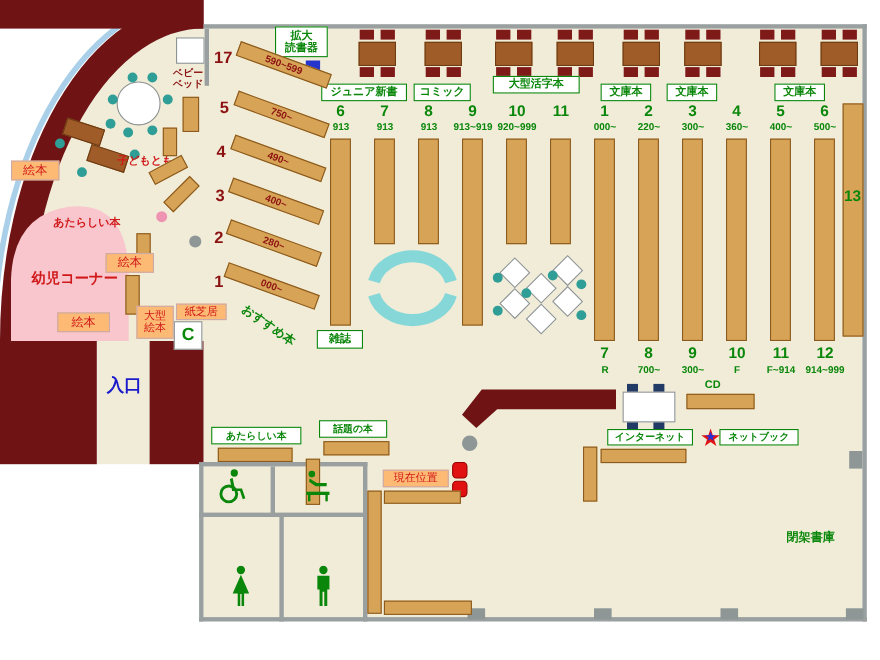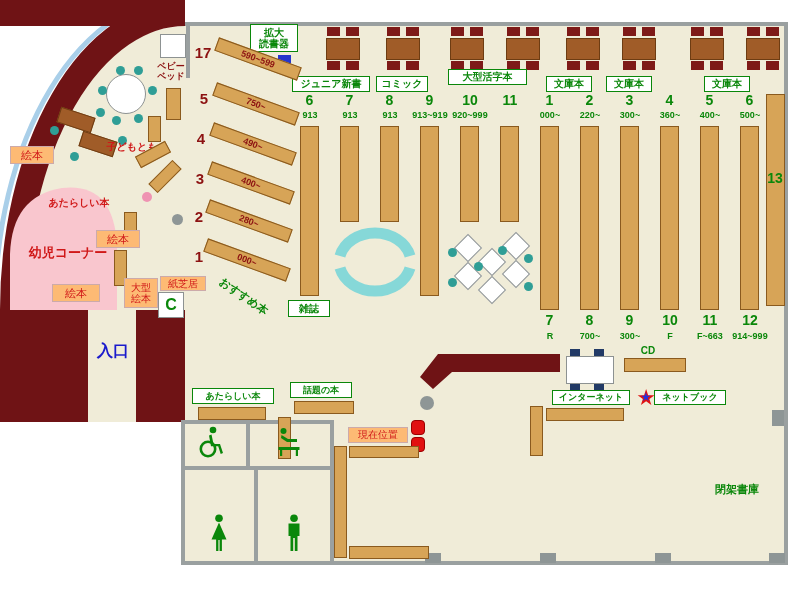--- a/index.html
+++ b/index.html
@@ -153,21 +153,21 @@
     <div class="it gtext" style="left: 540px; top: 312px; width: 19px; height: 16px; font-size: 14px;">7</div>
     <div class="it gtext" style="left: 580px; top: 312px; width: 19px; height: 16px; font-size: 14px;">8</div>
     <div class="it gtext" style="left: 620px; top: 312px; width: 19px; height: 16px; font-size: 14px;">9</div>
     <div class="it gtext" style="left: 658px; top: 312px; width: 24px; height: 16px; font-size: 14px;">10</div>
     <div class="it gtext" style="left: 698px; top: 312px; width: 24px; height: 16px; font-size: 14px;">11</div>
     <div class="it gtext" style="left: 738px; top: 312px; width: 24px; height: 16px; font-size: 14px;">12</div>
     <div class="it gtext" style="left: 532px; top: 330px; width: 36px; height: 12px; font-size: 9px;">R</div>
     <div class="it gtext" style="left: 572px; top: 330px; width: 36px; height: 12px; font-size: 9px;">700~</div>
     <div class="it gtext" style="left: 612px; top: 330px; width: 36px; height: 12px; font-size: 9px;">300~</div>
     <div class="it gtext" style="left: 652px; top: 330px; width: 36px; height: 12px; font-size: 9px;">F</div>
-    <div class="it gtext" style="left: 688px; top: 330px; width: 44px; height: 12px; font-size: 9px;">F~663</div>
+    <div class="it gtext" style="left: 688px; top: 330px; width: 44px; height: 12px; font-size: 9px;">F~914</div>
     <div class="it gtext" style="left: 726px; top: 330px; width: 48px; height: 12px; font-size: 9px;">914~999</div>
     <div class="it shelf" style="left: 766px; top: 94px; width: 19px; height: 212px;"></div>
     <div class="it gtext" style="left: 763px; top: 170px; width: 24px; height: 16px; font-size: 14px; text-align: center;">13</div>
     <div class="it mtext" style="left: 190px; top: 44px; width: 26px; height: 18px; font-size: 15px;">17</div>
     <div class="it shelf" style="left: 214px; top: 52px; width: 88px; height: 14px; transform: rotate(20deg);">590~599</div>
     <div class="it mtext" style="left: 196px; top: 90px; width: 16px; height: 18px; font-size: 15px;">5</div>
     <div class="it shelf" style="left: 212px; top: 97px; width: 88px; height: 14px; transform: rotate(20deg);">750~</div>
     <div class="it mtext" style="left: 193px; top: 130px; width: 16px; height: 18px; font-size: 15px;">4</div>
     <div class="it shelf" style="left: 209px; top: 137px; width: 88px; height: 14px; transform: rotate(20deg);">490~</div>
     <div class="it mtext" style="left: 192px; top: 170px; width: 16px; height: 18px; font-size: 15px;">3</div>

